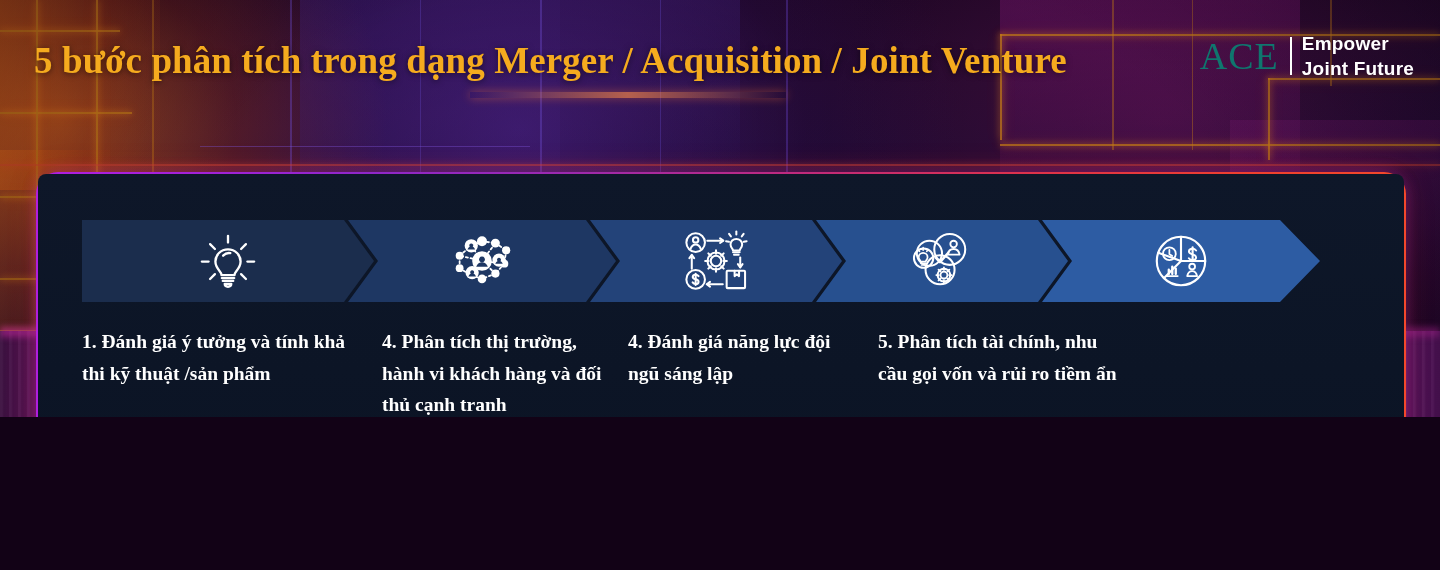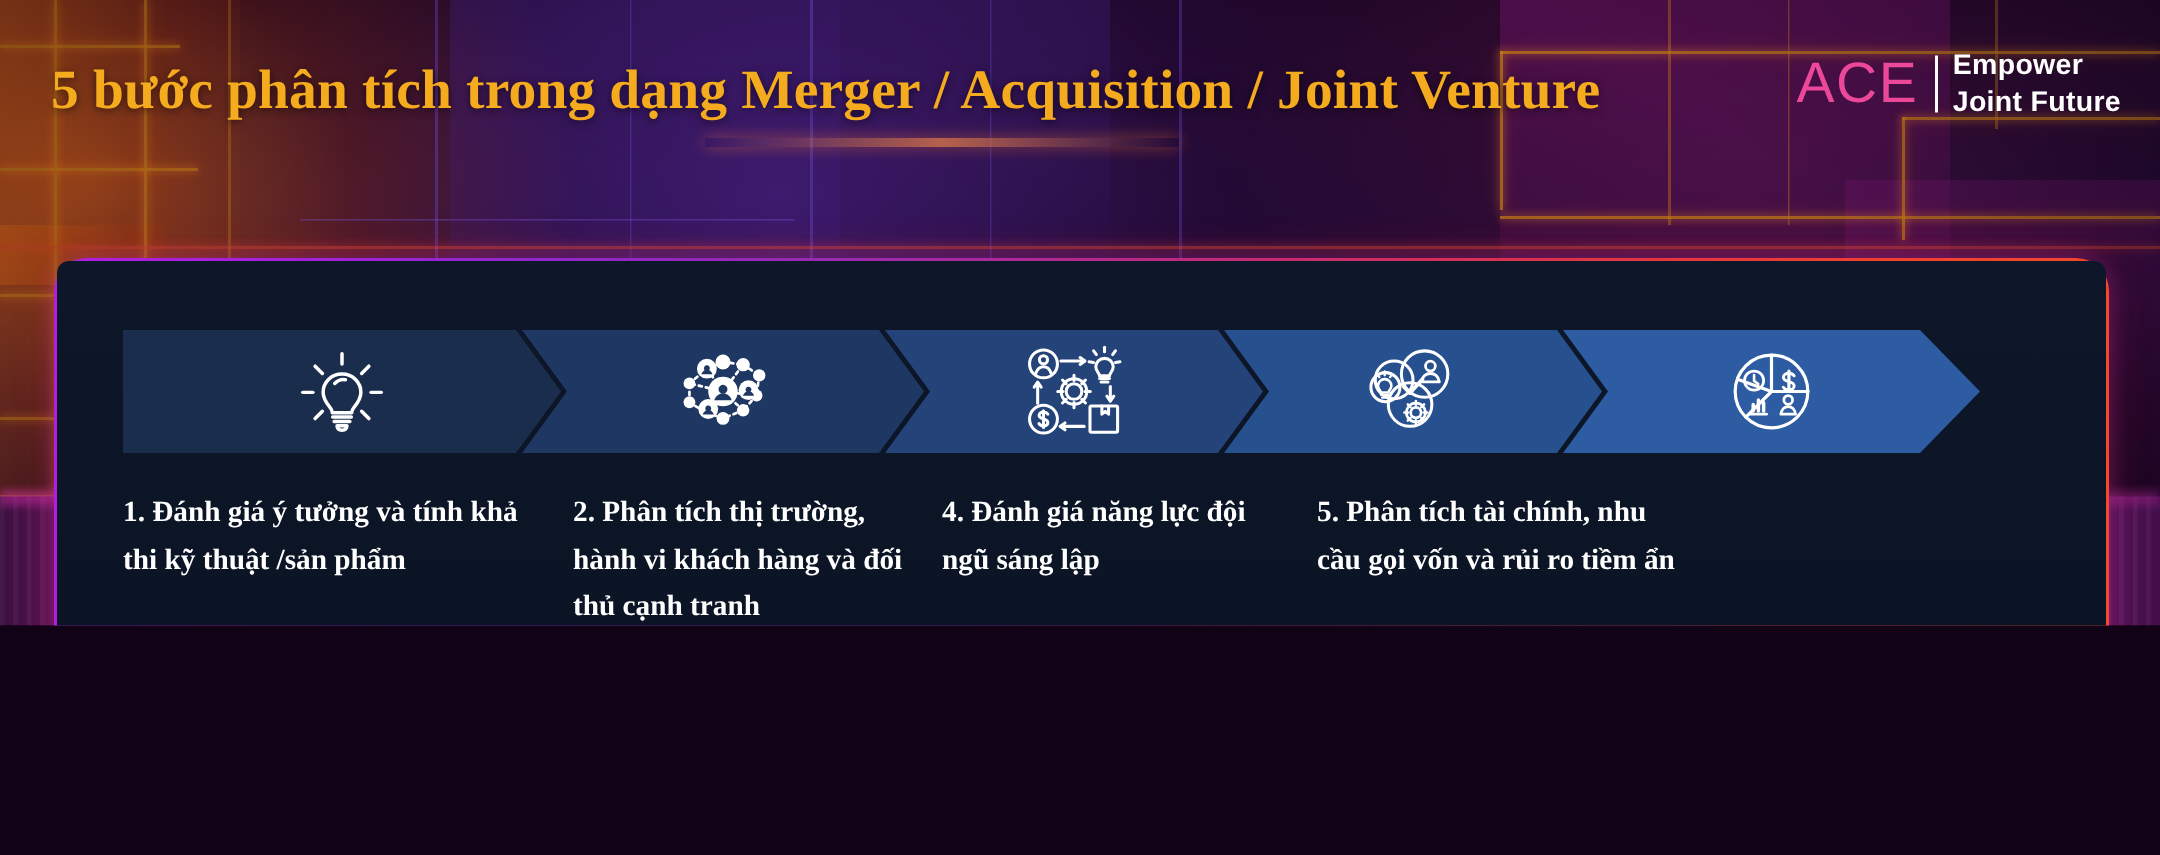--- a/index.html
+++ b/index.html
@@ -99,24 +99,24 @@
   }
 
   .logo {
     position: absolute;
     right: 26px; top: 33px;
     display: flex;
     align-items: center;
     height: 46px;
   }
   .logo-ace {
-    font-family: Liberation Sans, sans-serif;
+    font-family: Liberation Serif, serif;
     font-size: 38px;
     line-height: 1;
-    color: #ec4899;
+    color: #0f766e;
     letter-spacing: 1px;
     padding-right: 11px;
   }
   .logo-div {
     width: 2px; height: 38px;
     background: #ffffff;
     margin-right: 10px;
   }
   .logo-tag {
     font-family: "Liberation Sans", sans-serif;
@@ -444,21 +444,21 @@
               <path d="M19.4 45.4 l0-4.4 M23 45.4 l0-7.6 M26.6 45.4 l0-5.6" stroke-width="2.4"></path>
               <path d="M17.4 47.6 l11.2 0" stroke-width="1.9"></path>
             </svg>
           </div>
         </div>
 
       </div>
 
       <div class="captions">
         <div class="cap" style="width:300px;">1. Đánh giá ý tưởng và tính khả thi kỹ thuật /sản phẩm</div>
-        <div class="cap" style="width:246px;">2. Phân tích thị trường, hành vi khách hàng và đối thủ cạnh tranh</div>
+        <div class="cap" style="width:246px;">4. Phân tích thị trường, hành vi khách hàng và đối thủ cạnh tranh</div>
         <div class="cap" style="width:250px;">4. Đánh giá năng lực đội ngũ sáng lập</div>
         <div class="cap" style="width:262px;">5. Phân tích tài chính, nhu cầu gọi vốn và rủi ro tiềm ẩn</div>
       </div>
 
     </div>
   </div>
 
   <div class="floor"></div>
   <div class="floor-streaks"></div>
   <div class="floor-top-glow"></div>

